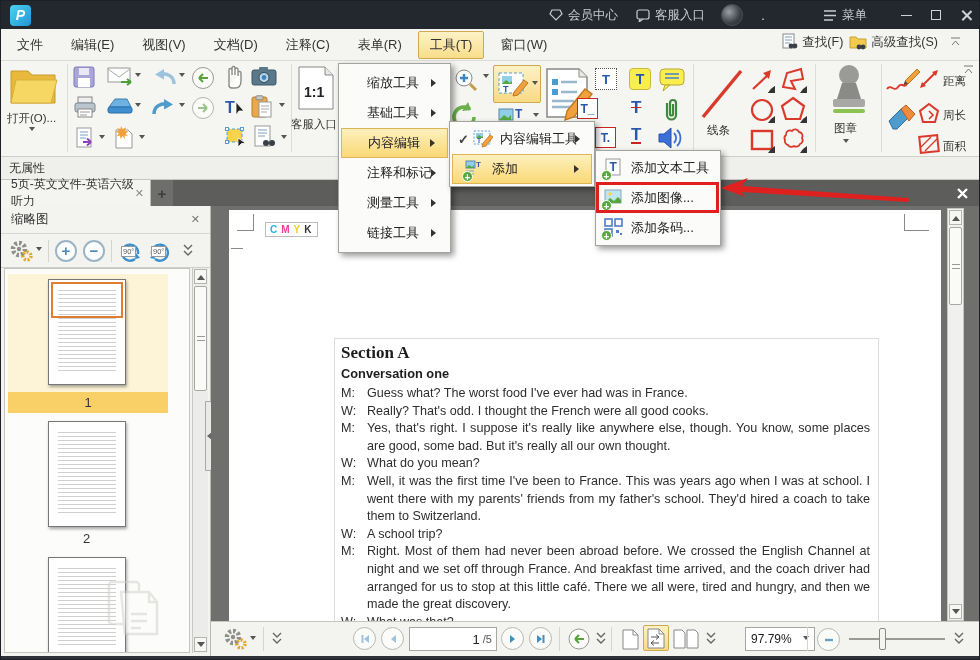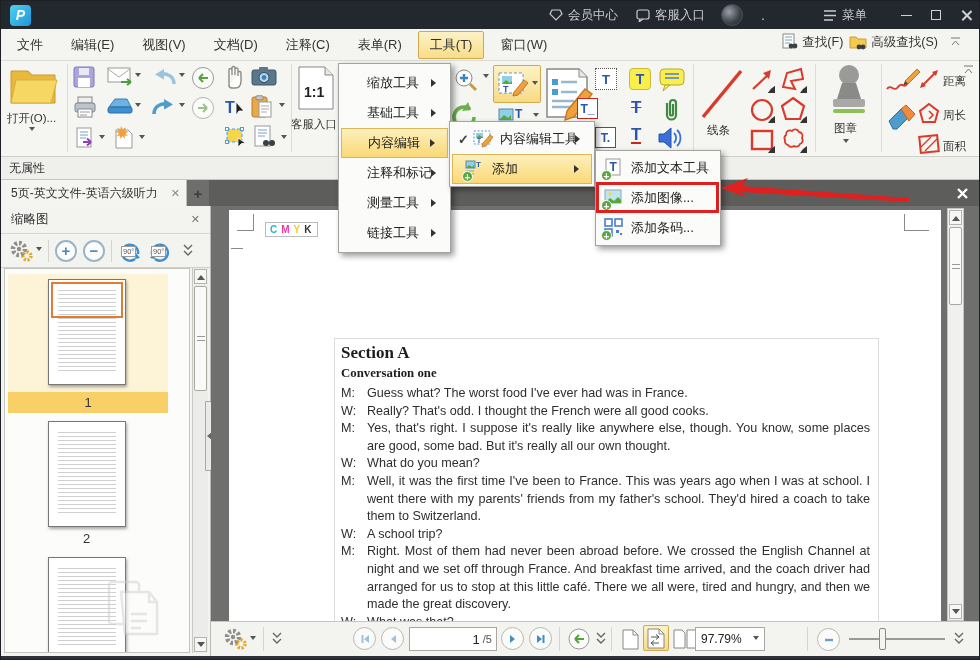--- a/index.html
+++ b/index.html
@@ -32,21 +32,21 @@
   .tbox-dotted{width:22px;height:22px;border:1px dotted #555;color:#2b57a8;font-size:13px;background:#fff;}
   .tbox-red{width:21px;height:21px;border:1px solid #cc2222;color:#2b57a8;font-size:12px;background:#fff;}
   .t-yellow{width:22px;height:22px;background:#f8ee4e;border:1px solid #c9b93a;border-radius:4px;color:#2b57a8;font-size:14px;}
   .t-strike{color:#2b57a8;font-size:17px;text-decoration:line-through;text-decoration-color:#cc2222;}
   .t-under{color:#2b57a8;font-size:17px;border-bottom:2px solid #cc2222;line-height:15px;}
   .shape-caret{position:absolute;right:0;bottom:0;width:0;height:0;border:3px solid transparent;border-right:4px solid #333;border-bottom:4px solid #333;}
   
   #propsbar{left:0;top:156px;width:980px;height:23px;background:#efefec;border-bottom:1px solid #c6c6c1;font-size:12px;color:#333;display:flex;align-items:center;padding-left:8px;}
   
   #tabbar{left:0;top:179px;width:980px;height:26px;background:#5d5d5c;display:flex;align-items:stretch;}
-  .tab{width:186px;background:#f4f4f1;border-right:1px solid #bbb;display:flex;align-items:center;font-size:12px;color:#333;padding:0 6px 0 10px;justify-content:space-between;}
+  .tab{width:150px;background:#f4f4f1;border-right:1px solid #bbb;display:flex;align-items:center;font-size:12px;color:#333;padding:0 6px 0 10px;justify-content:space-between;}
   .tabplus{width:22px;background:#6e6e6d;display:flex;align-items:center;justify-content:center;color:#3c3c3c;font-size:15px;font-weight:bold;}
   .tab-close-x{position:absolute;right:8px;top:183px;width:18px;height:18px;color:#fff;font-weight:bold;display:flex;align-items:center;justify-content:center;}
   
   #leftpanel{left:0;top:205px;width:210px;height:450px;background:#f3f3f0;border-right:1px solid #b9b9b4;}
   .panelhdr{position:absolute;left:0;top:0;width:100%;height:28px;display:flex;align-items:center;justify-content:space-between;padding:0 10px;font-size:12.5px;color:#333;border-bottom:1px solid #d8d8d3;}
   .paneltools{position:absolute;left:0;top:28px;width:100%;height:34px;display:flex;align-items:center;gap:6px;padding:0 8px;border-bottom:1px solid #cfcfca;}
   .cbtn{width:22px;height:22px;border:2px solid #9ab4c6;border-radius:50%;background:#fdfdfd;color:#4a88b8;font-size:15px;font-weight:bold;display:flex;align-items:center;justify-content:center;line-height:1;}
   .rot{position:relative;width:24px;height:22px;}
   .rot .deg{position:absolute;left:3px;top:6px;font-size:7.5px;color:#555;border:1px solid #999;background:#fff;padding:0 1px;}
   .thumblist{position:absolute;left:3px;top:62px;width:186px;height:385px;background:#fcfcfb;border:1px solid #c5c5c0;overflow:hidden;}
@@ -62,21 +62,21 @@
   .grip{width:8px;height:5px;border-top:1px solid #999;border-bottom:1px solid #999;}
   .tri-up{width:0;height:0;border:4px solid transparent;border-bottom:5px solid #555;margin-top:-3px;}
   .tri-down{width:0;height:0;border:4px solid transparent;border-top:5px solid #555;margin-bottom:-3px;}
   .collapse-handle{position:absolute;left:204px;top:400px;width:9px;height:70px;background:#e9e9e5;border:1px solid #aaa;border-radius:0 4px 4px 0;display:flex;align-items:center;justify-content:center;}
   .wmark{position:absolute;right:28px;bottom:12px;width:56px;height:62px;opacity:.5;}
   
   #docarea{left:210px;top:205px;width:770px;height:415px;background:#6f6f6e;overflow:hidden;}
   .page{position:absolute;left:18px;top:4px;width:712px;height:420px;background:#fff;}
   .textblock{position:absolute;left:105px;top:128px;width:545px;border:1px solid #dcdcda;padding:4px 8px 10px 6px;background:#fff;color:#2e2e2e;}
   .textblock h1{font-family:"Liberation Serif",serif;font-size:17px;margin:0 0 3px 0;color:#1d1d1d;}
-  .textblock h2{font-family:Liberation Serif, serif;font-size:12.8px;margin:0 0 4px 0;color:#1d1d1d;}
+  .textblock h2{font-family:Liberation Sans, sans-serif;font-size:12.8px;margin:0 0 4px 0;color:#1d1d1d;}
   .dlg{display:flex;font-family:"Liberation Serif",serif;font-size:12.6px;line-height:17.6px;}
   .dlg .sp{width:26px;flex:none;}
   .dlg .tx{flex:1;text-align:justify;}
   .cmyk{position:absolute;left:36px;top:12px;border:1px solid #bbb;background:#fff;padding:1px 4px;font-size:10px;font-weight:bold;letter-spacing:2px;display:flex;gap:2px;}
   .crop{position:absolute;background:#8a8a8a;}
   .dscroll{position:absolute;right:17px;top:2px;width:17px;height:413px;background:#f0f0ee;border:1px solid #c4c4c0;}
   
   #statusbar{left:210px;top:620px;width:770px;height:35px;background:#f3f3f0;border-top:1px solid #c6c6c1;}
   .navbtn{position:absolute;width:23px;height:23px;border:1px solid #b8b8b2;border-radius:50%;background:#fbfbf9;display:flex;align-items:center;justify-content:center;}
   .pagebox{position:absolute;width:88px;height:24px;background:#fff;border:1px solid #a8a8a2;display:flex;align-items:center;justify-content:flex-end;padding-right:4px;font-size:13px;color:#222;}
@@ -767,21 +767,21 @@
     <span class="layoutbtn" style="left:462px;top:4px;">
         <svg width="26" height="20" viewBox="0 0 26 20">
           <path d="M1 1h8l3 3v15H1z" fill="#fff" stroke="#888"></path>
           <path d="M14 1h8l3 3v15h-11z" fill="#fff" stroke="#888"></path>
         </svg>
       </span>
     <svg class="abs" style="left:494px;top:10px;" width="12" height="14" viewBox="0 0 12 14">
         <path d="M2 1l4 4 4-4M2 7l4 4 4-4" stroke="#666" fill="none" stroke-width="1.4"></path>
       </svg>
 
-    <span class="zoombox" style="left:484px;top:5px;">
+    <span class="zoombox" style="left:534px;top:5px;">
       <span>97.79%</span>
       <span class="caret"></span>
     </span>
 
     <span class="abs" style="left:596px;top:5px;width:1px;height:24px;background:#d5d5d0;"></span>
     <span class="navbtn" style="left:606px;top:6px;">
         <svg width="12" height="12" viewBox="0 0 12 12">
           <path d="M2 6h8" stroke="#6aa0c8" stroke-width="2.4"></path>
         </svg>
       </span>

